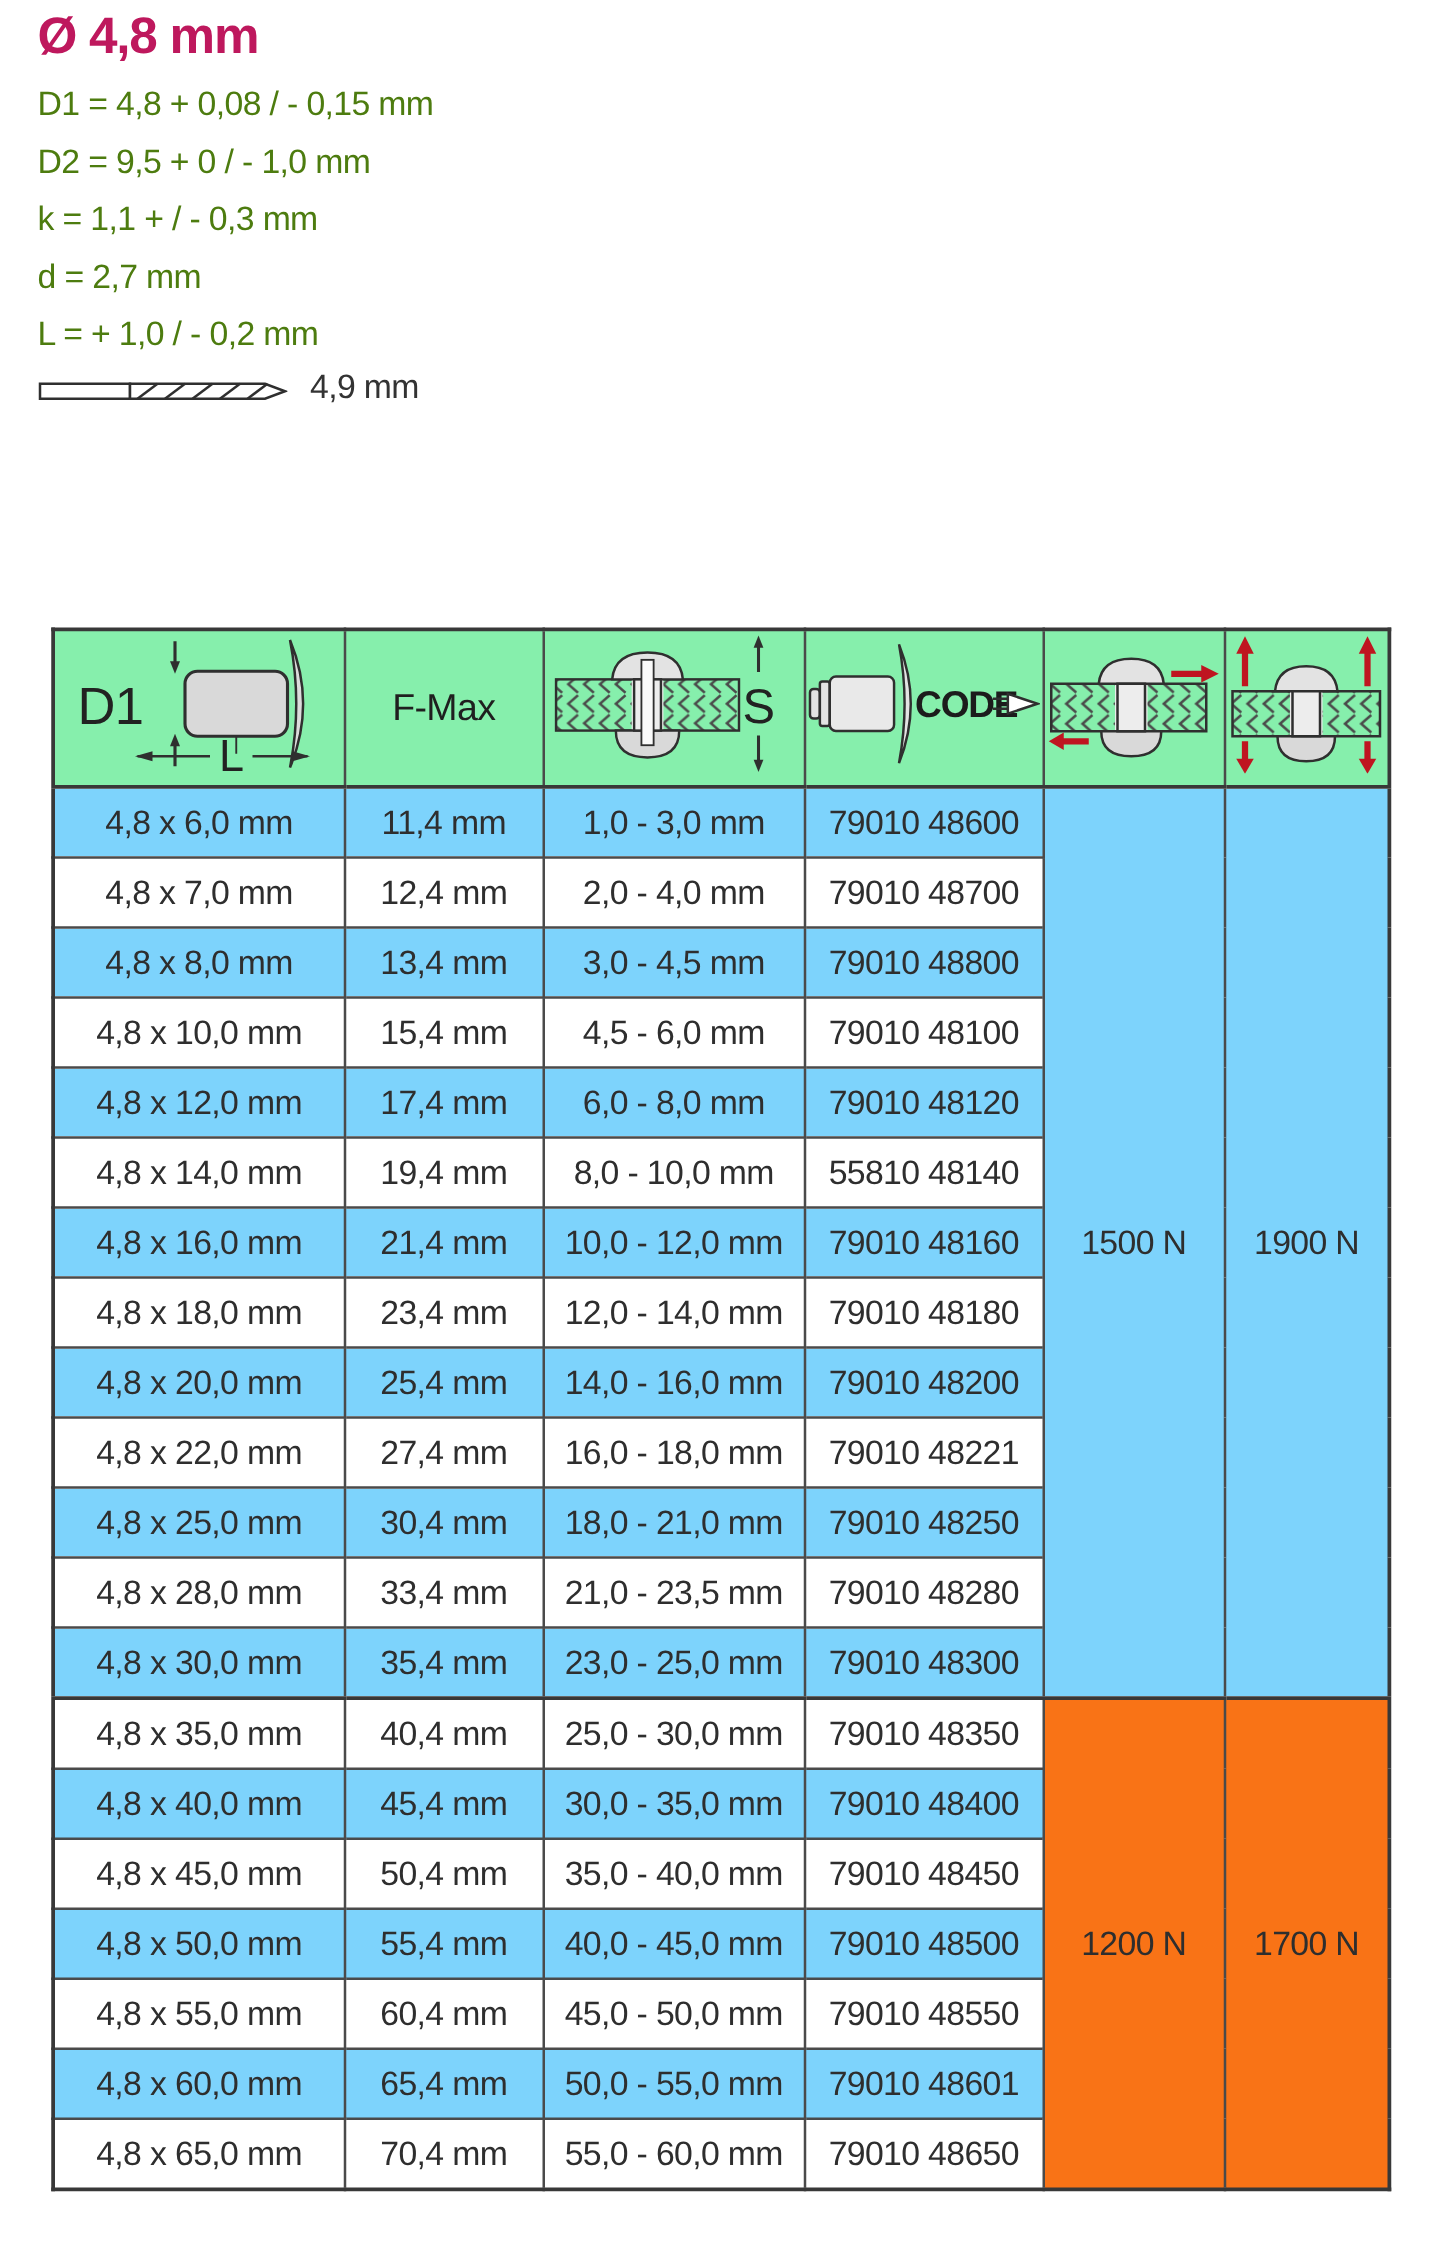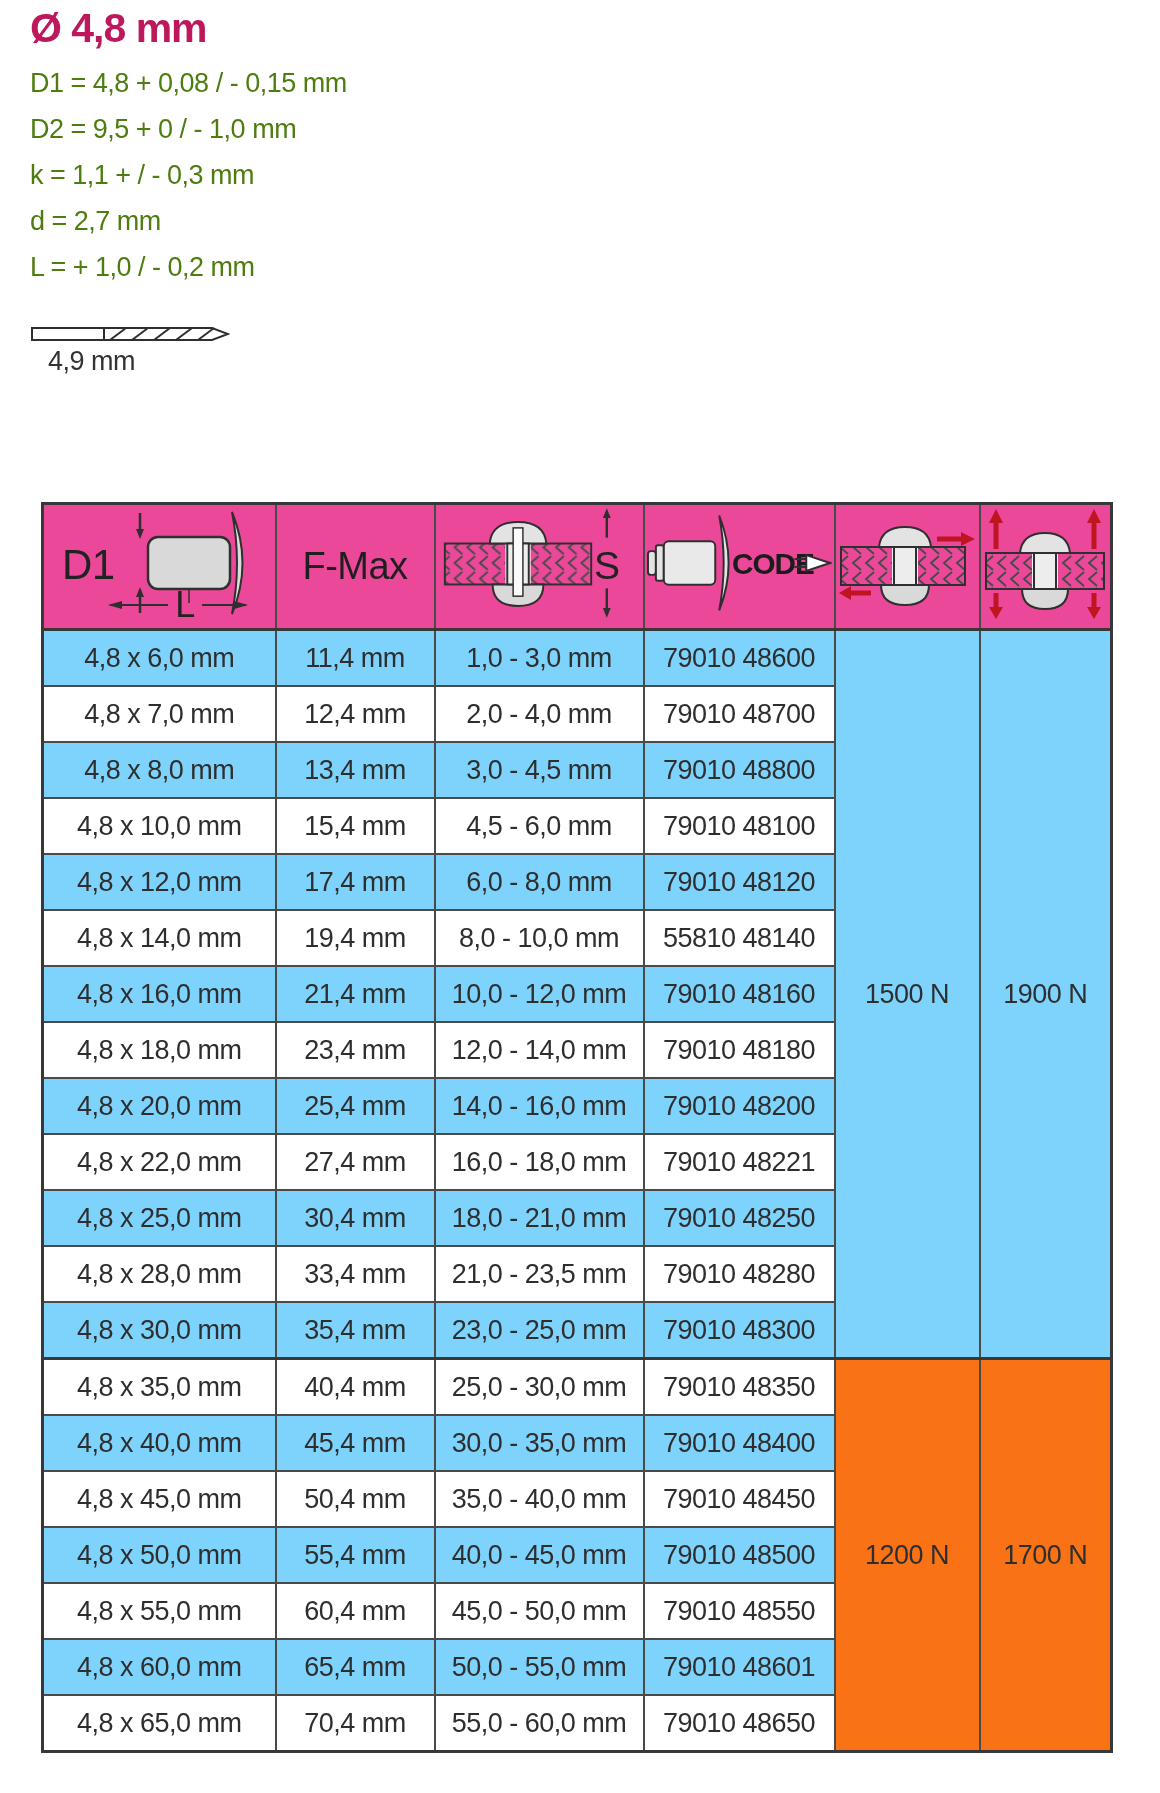--- a/index.html
+++ b/index.html
@@ -5,41 +5,41 @@
   html,body{margin:0;padding:0;}
   body{
     width:1160px;height:1793px;background:#ffffff;position:relative;overflow:hidden;
     font-family:"Liberation Sans", sans-serif;color:#2e2e2e;
     -webkit-font-smoothing:antialiased;
   }
   .top{position:absolute;left:30px;top:6px;}
   .page-title{font-size:41px;font-weight:bold;letter-spacing:-1px;color:#be185d;line-height:44px;margin:0;}
   .specs{margin-top:10px;}
   .spec-line{font-size:27px;line-height:46px;letter-spacing:-0.5px;color:#4d7c0f;white-space:nowrap;}
-  .drill-row{display:flex;align-items:flex-start;margin-top:32px;flex-direction:column;}
+  .drill-row{display:flex;align-items:flex-end;margin-top:4px;}
   .drill-row svg{display:block;}
   .drill-size{font-size:27px;letter-spacing:-0.5px;color:#333;margin-left:18px;}
 
   table.rivet-table{
     position:absolute;left:41px;top:502px;
     border-collapse:collapse;table-layout:fixed;
     border:3px solid #383838;
   }
   .rivet-table td{
     border:2px solid #4a4a4a;
     text-align:center;vertical-align:middle;
     font-size:27px;letter-spacing:-0.5px;color:#2e2e2e;
     padding:0;overflow:hidden;white-space:nowrap;
   }
-  .rivet-table thead td{height:123px;background:#ec4899;border-bottom:3px solid #383838;}
+  .rivet-table thead td{height:123px;background:#86efac;border-bottom:3px solid #383838;}
   .rivet-table tbody td{height:54px;background:#ffffff;}
   .rivet-table tbody tr.alt td{background:#7dd3fc;}
   .rivet-table tbody td.merged{background:#f97316;}
   .rivet-table tbody tr.group-start td{border-top:3px solid #383838;}
-  .hdr-label{font-size:38px;color:#1f1f1f;}
+  .hdr-label{font-size:30px;color:#1f1f1f;}
   svg text{font-family:"Liberation Sans", sans-serif;}
 </style>
 </head>
 <body>
 
 <svg width="0" height="0" style="position:absolute" aria-hidden="true">
   <defs>
     <pattern id="hatch" width="13" height="16" patternUnits="userSpaceOnUse">
       <path d="M11,1 L3,8 L11,15" fill="none" stroke="#4a4a4a" stroke-width="2"></path>
     </pattern>

